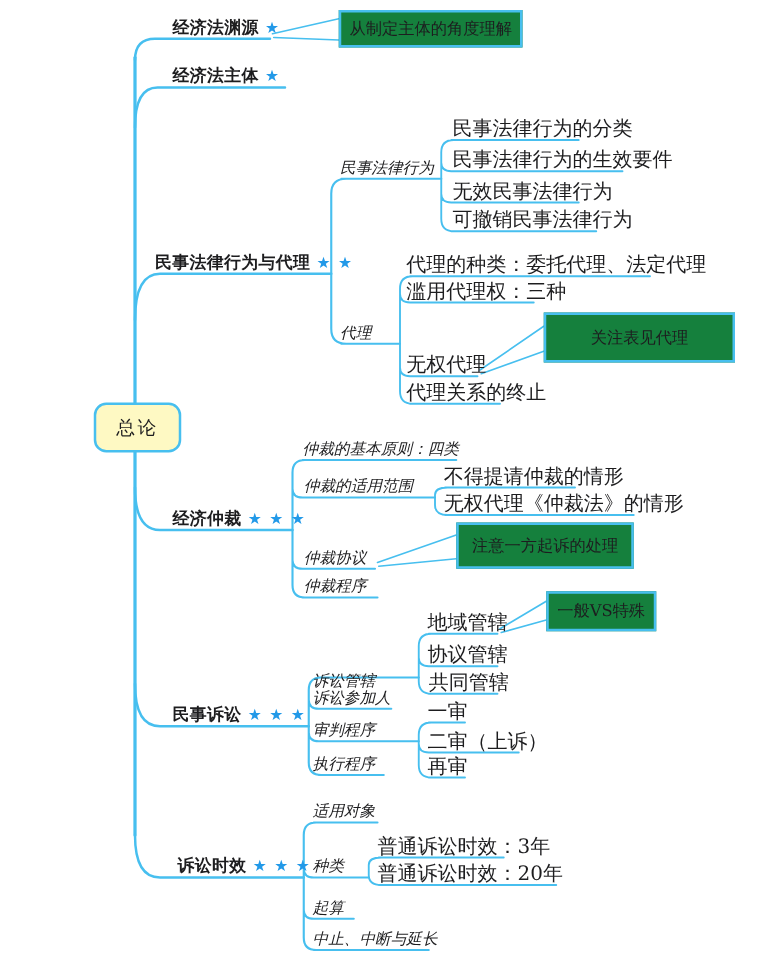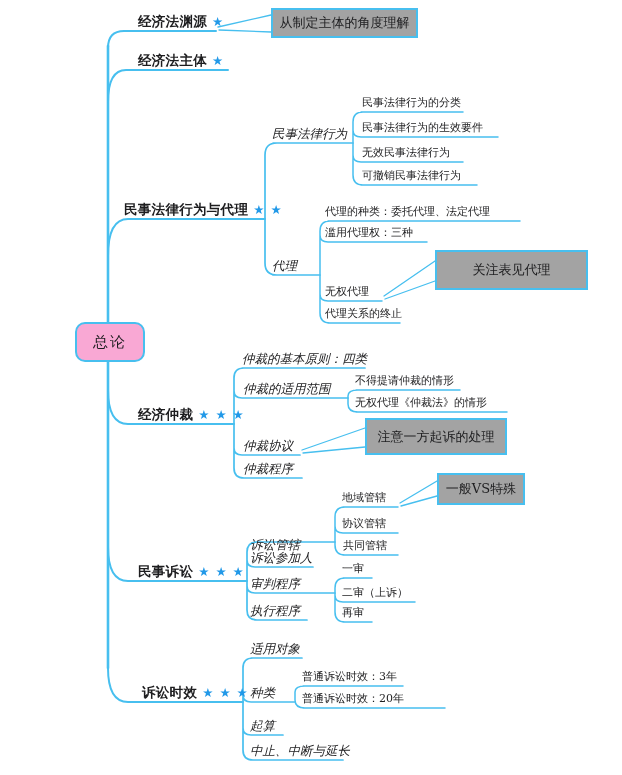--- a/index.html
+++ b/index.html
@@ -4,31 +4,31 @@
 <style>
   html,body{margin:0;padding:0;background:#fff;}
   .canvas{
     position:relative;width:622px;height:775px;background:#ffffff;overflow:hidden;
     font-family:"DejaVu Serif","Liberation Serif",serif;color:#1d1d1f;
   }
   .wires{position:absolute;left:0;top:0;z-index:1;}
   .lbl{position:absolute;white-space:nowrap;z-index:2;line-height:15px;}
   .l1{font-size:13.5px;font-weight:600;letter-spacing:.3px;}
   .l2{font-size:12.5px;font-style:italic;}
-  .l3{font-size:11px;}
+  .l3{font-size:16px;}
   .stars{color:#2299e8;font-size:12.5px;margin-left:5px;font-weight:normal;letter-spacing:1px;}
   .callout{
-    position:absolute;z-index:3;border:2px solid #47bfef;background:#a3a3a3;
+    position:absolute;z-index:3;border:2px solid #47bfef;background:#15803d;
     display:flex;align-items:center;justify-content:center;
     font-size:13px;white-space:nowrap;box-sizing:border-box;
   }
   .rounded{border-radius:0;}
   .root-box{
     position:absolute;left:75px;top:322px;width:70px;height:40px;z-index:3;
-    border:2px solid #47bfef;border-radius:10px;background:#f9a8d4;box-sizing:border-box;
+    border:2px solid #47bfef;border-radius:10px;background:#fef9c3;box-sizing:border-box;
     display:flex;align-items:center;justify-content:center;font-size:15px;letter-spacing:2px;
   }
 </style>
 </head>
 <body>
 
 <div class="canvas">
 
   <svg class="wires" width="622" height="775" viewBox="0 0 622 775">
     <g fill="none" stroke="#47bfef" stroke-linecap="round">

